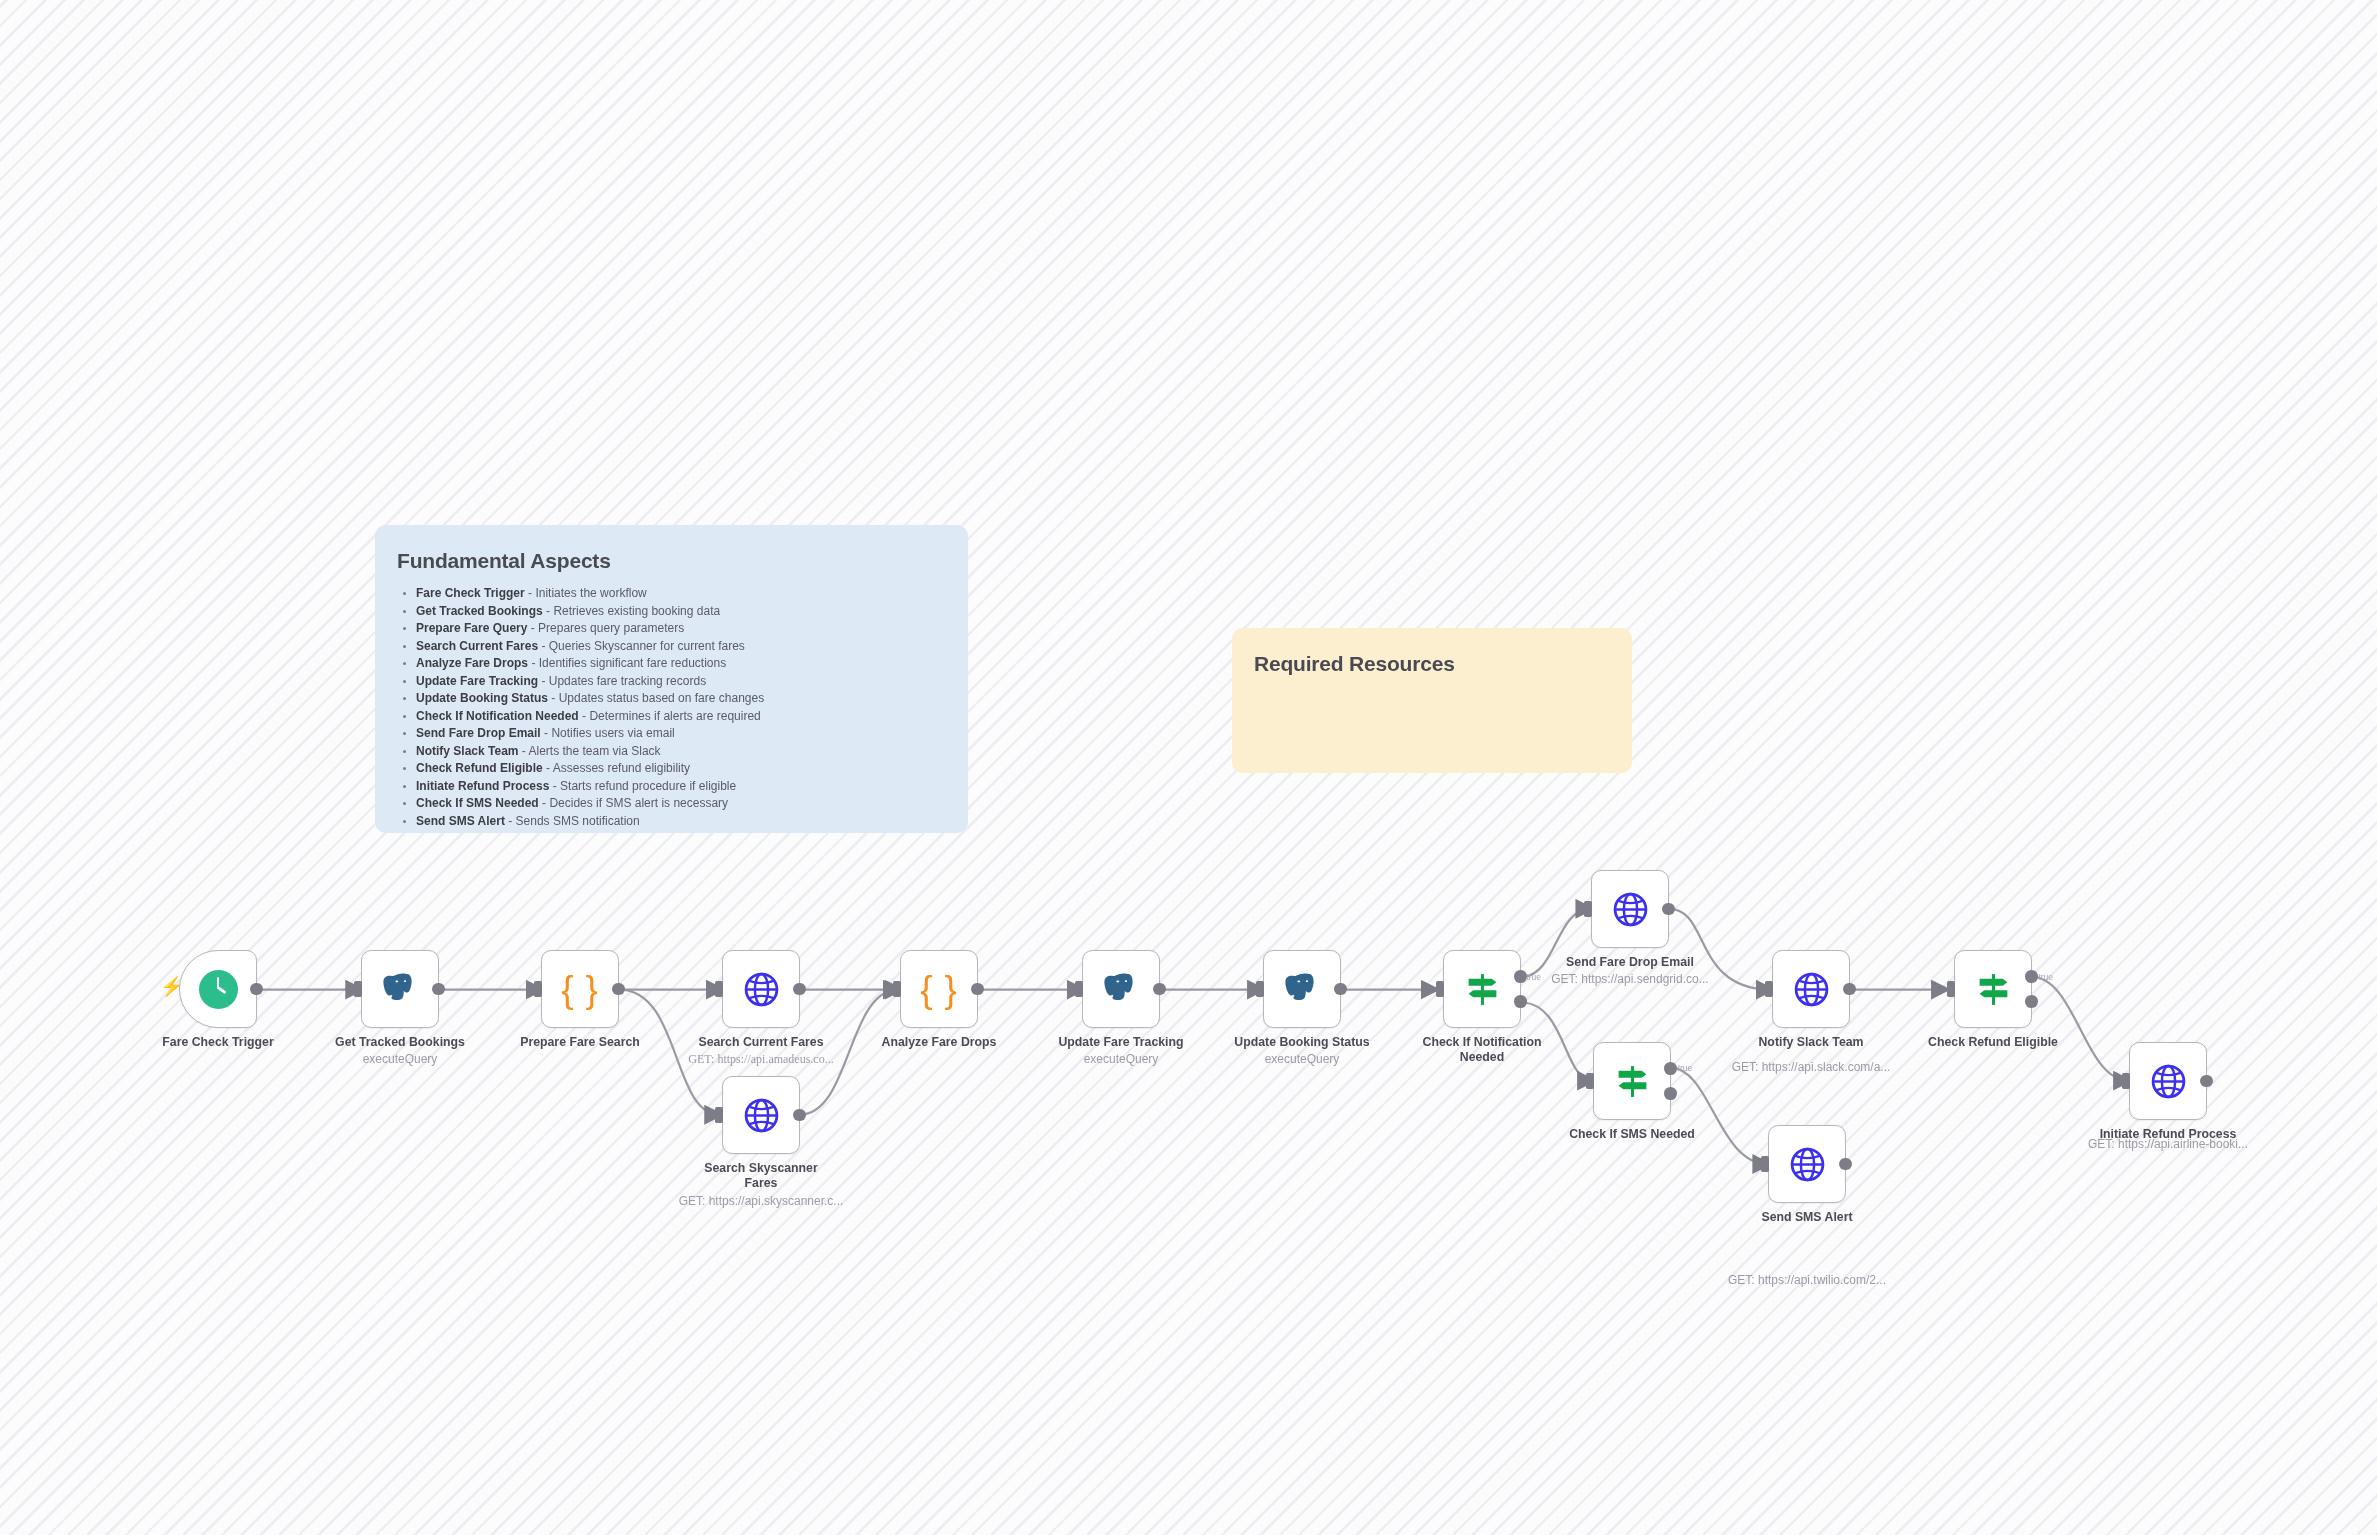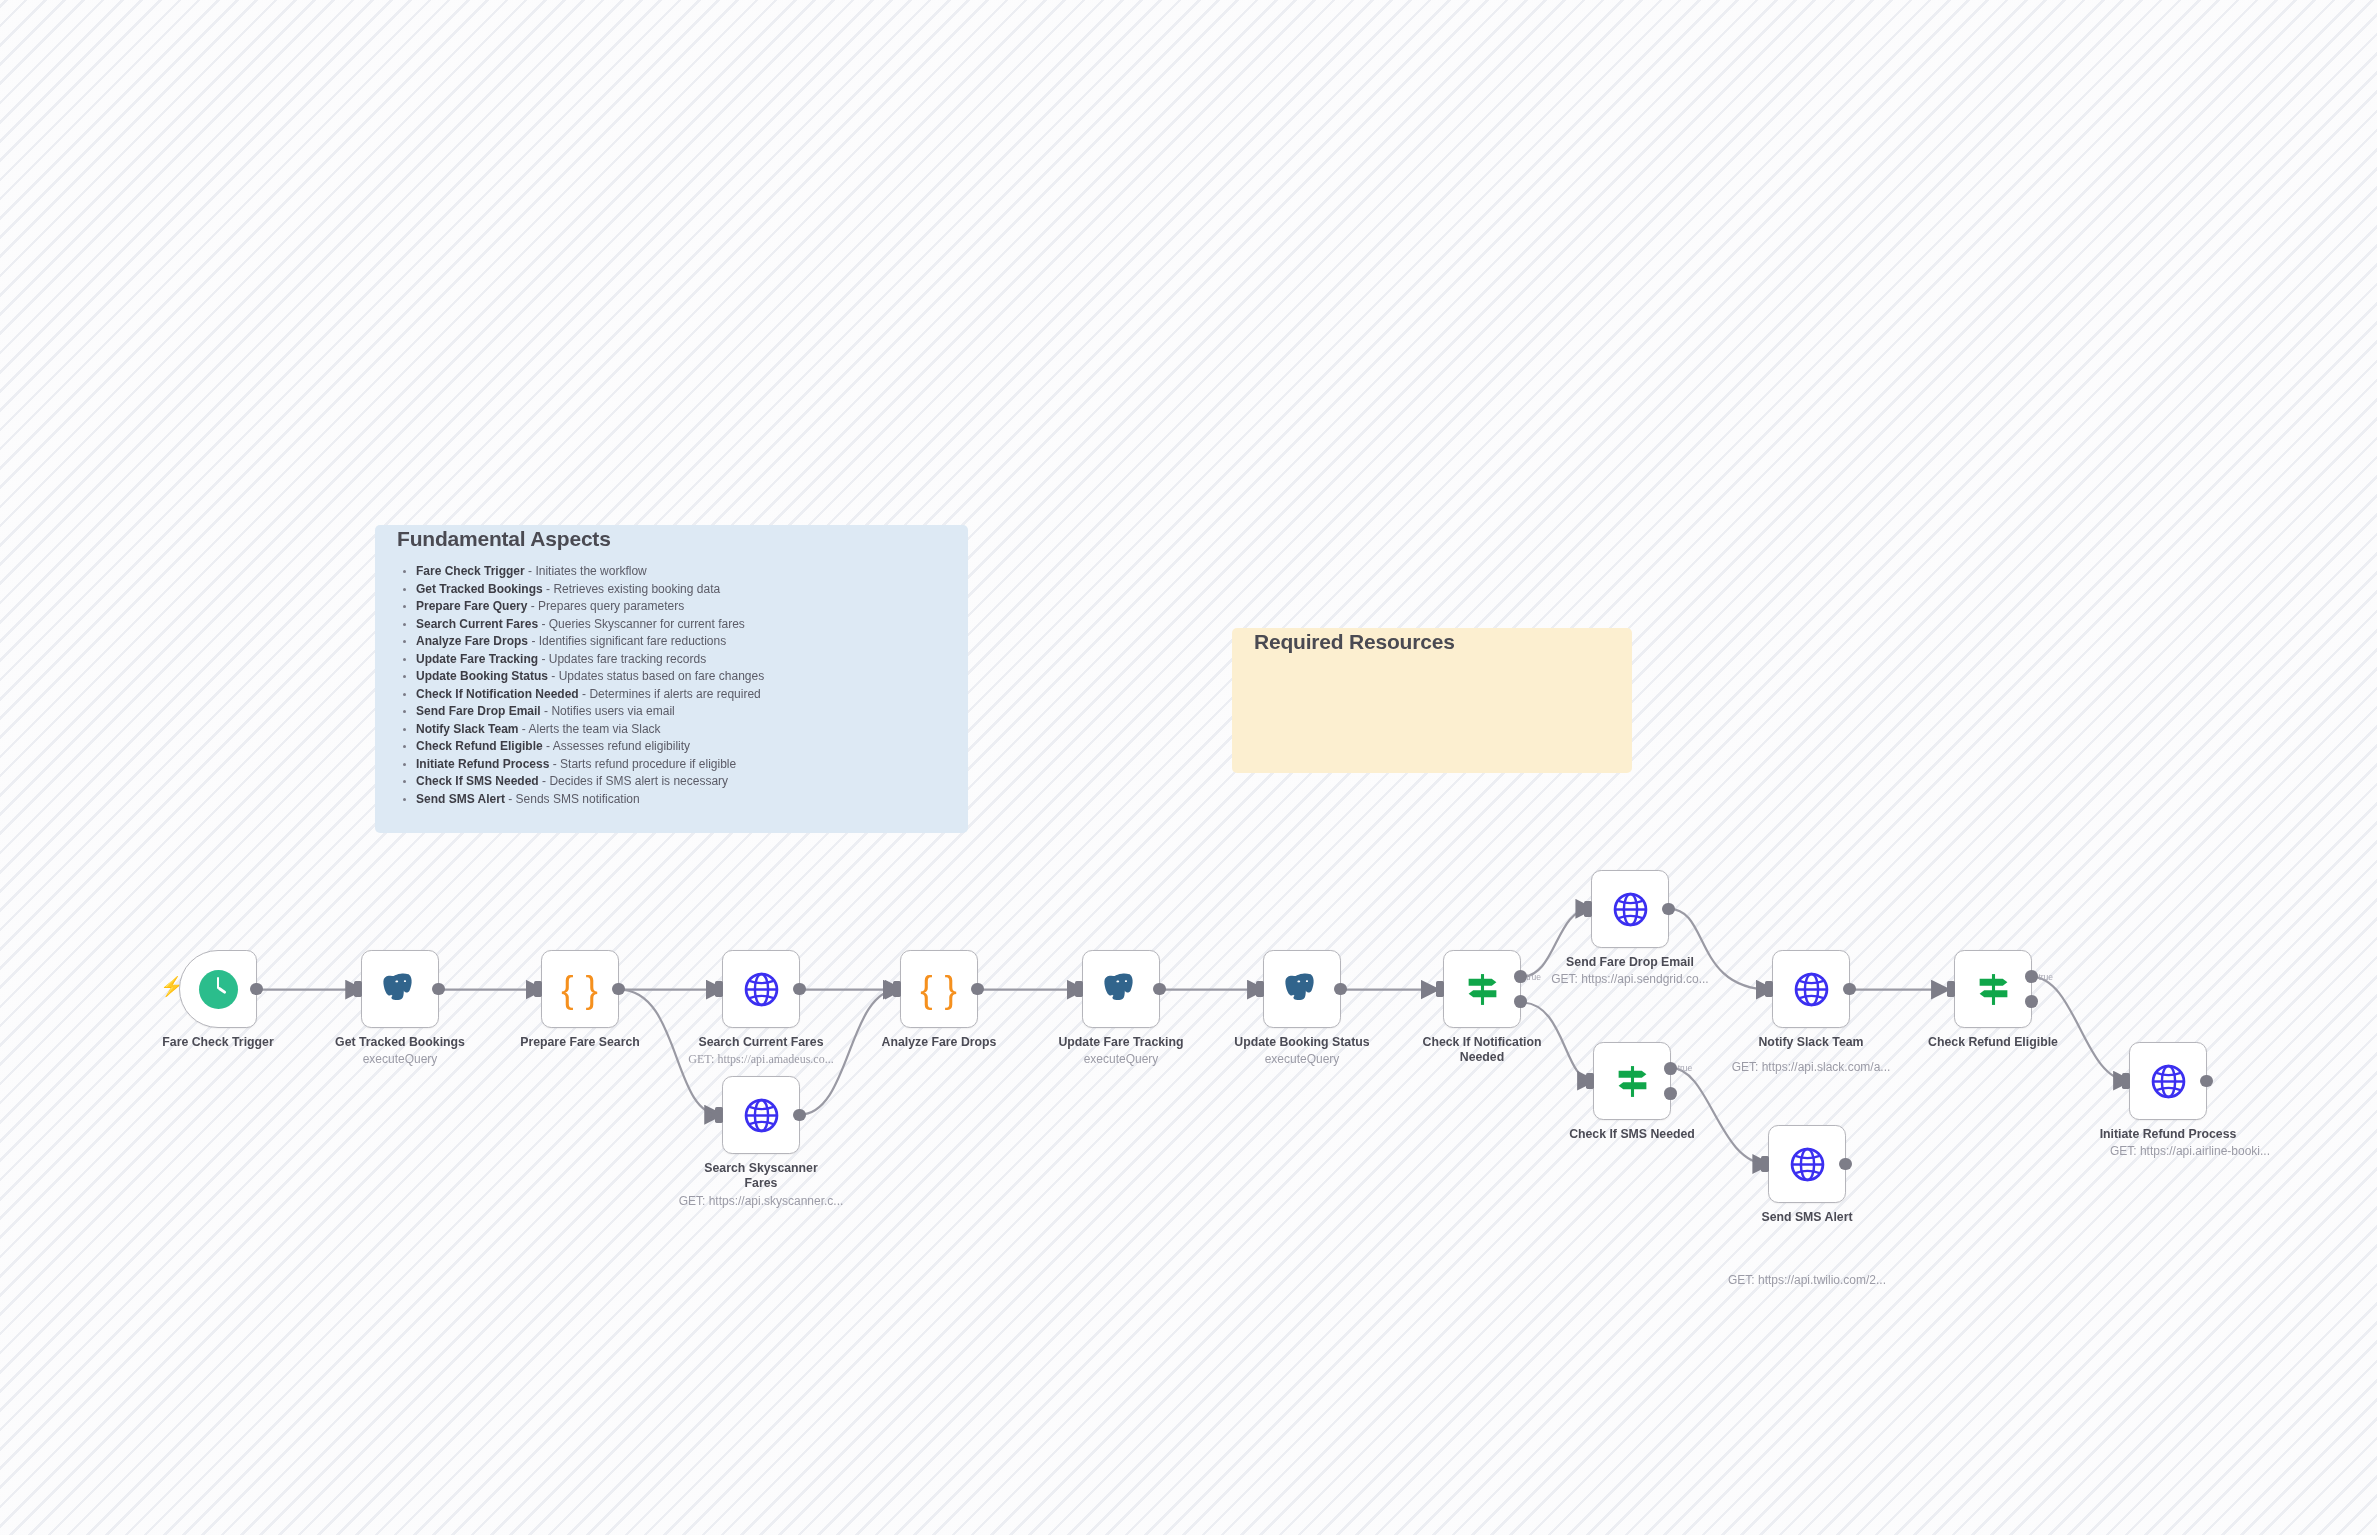--- a/index.html
+++ b/index.html
@@ -18,22 +18,22 @@
       rgba(225,228,236,0.55) 2.6px,
       rgba(252,252,253,0.9) 2.6px,
       rgba(252,252,253,0.9) 13.6px
     );
   }
 
   
   .sticky {
     position: absolute;
     box-sizing: border-box;
-    padding: 2px 22px 19px 22px;
-    border-radius: 5px;
+    padding: 24px 22px 19px 22px;
+    border-radius: 11px;
   }
   .sticky.blue   { background: #dde9f4; }
   .sticky.yellow { background: #fcefd0; }
   .sticky h2 {
     margin: 0 0 12px 0;
     font-size: 21px;
     font-weight: 700;
     color: #4a4a52;
     letter-spacing: -0.2px;
   }
@@ -442,17 +442,17 @@
         <ellipse cx="12" cy="12" rx="4.3" ry="10" fill="none" stroke="#3b2ff0" stroke-width="1.6"></ellipse>
         <line x1="2" y1="12" x2="22" y2="12" stroke="#3b2ff0" stroke-width="1.6"></line>
         <path d="M4.2 6.4 Q12 9.3 19.8 6.4" fill="none" stroke="#3b2ff0" stroke-width="1.4"></path>
         <path d="M4.2 17.6 Q12 14.7 19.8 17.6" fill="none" stroke="#3b2ff0" stroke-width="1.4"></path>
       </svg>
       <div class="port-arrow"></div>
       <div class="port in"></div>
       <div class="port out"></div>
     </div>
     <div class="node-label">Initiate Refund Process</div>
-    <div class="node-sub" style="top:103px;text-align:right;">GET: https://api.airline-booki...</div>
+    <div class="node-sub" style="top:96px;">GET: https://api.airline-booki...</div>
   </div>
 
 </div>
 
 
 </body></html>

